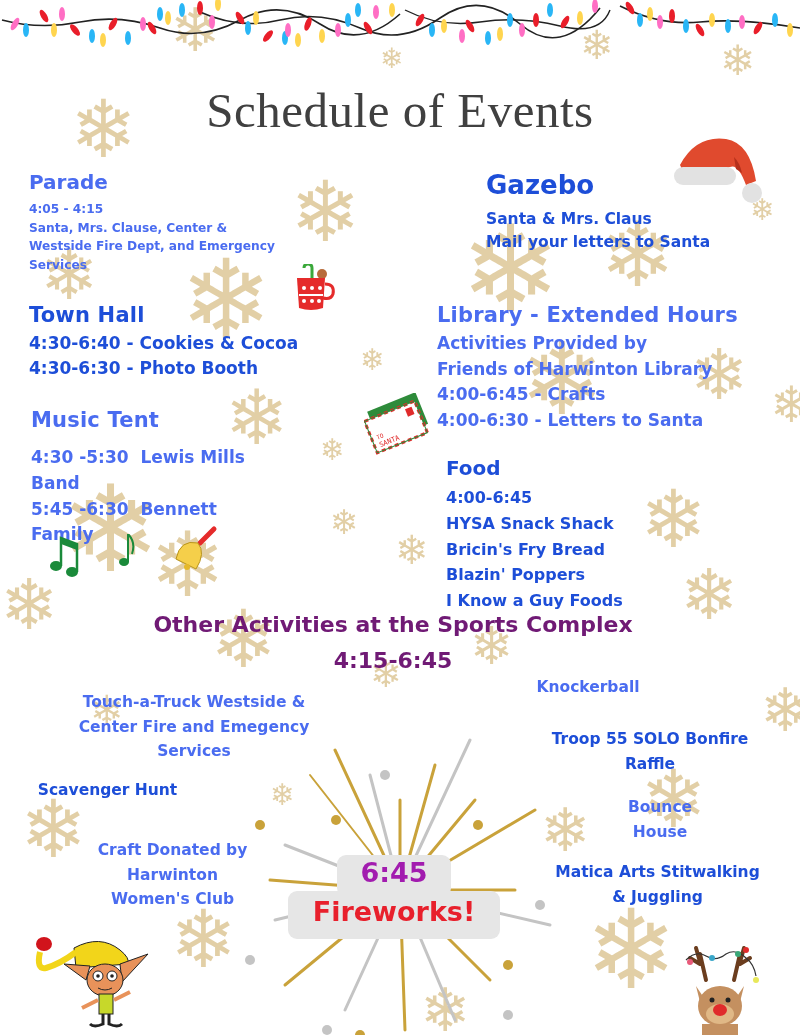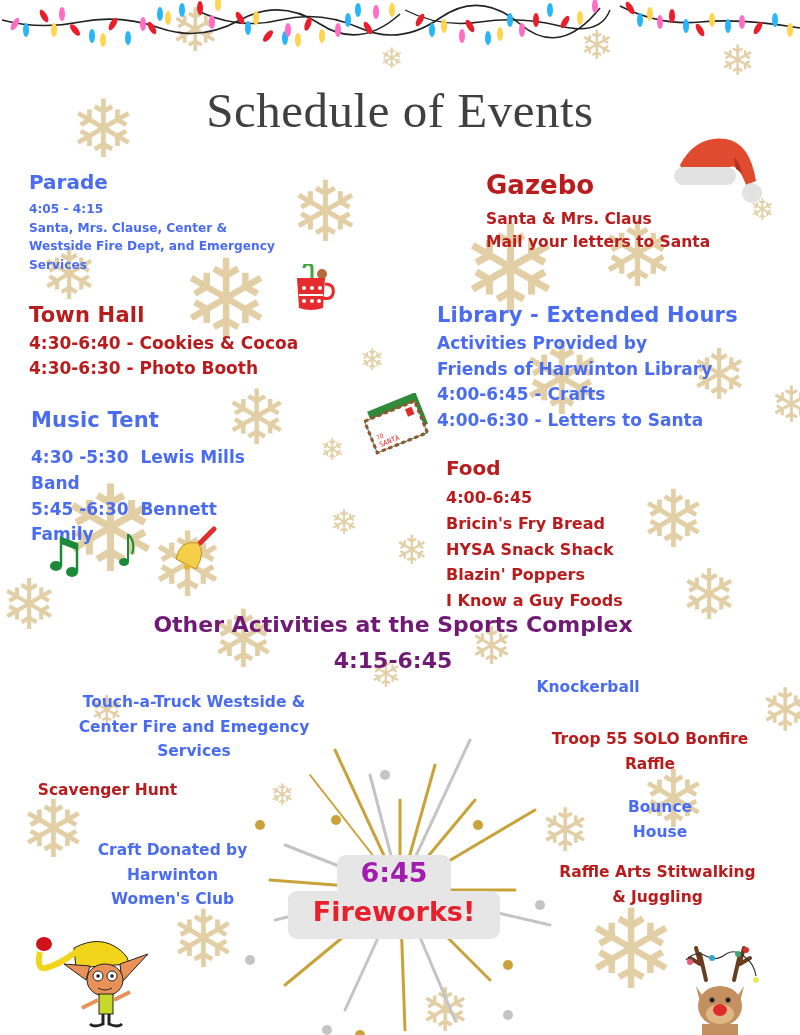--- a/index.html
+++ b/index.html
@@ -1,20 +1,20 @@
 <!DOCTYPE html>
 <html><head>
   <meta charset="utf-8">
   <style>
     * { box-sizing: border-box; margin: 0; padding: 0; }
     html, body { width: 800px; height: 1035px; background: #ffffff; overflow: hidden; }
     body { position: relative; font-family: "DejaVu Sans", "Liberation Sans", sans-serif; }
     .abs { position: absolute; }
     .blue { color: #4a6cf0; }
-    .red { color: #b91c1c; }
+    .red { color: #1d4ed8; }
     .navy { color: #701a75; margin-left: 8px; }
     .bold { font-weight: bold; }
 
     .snow { position: absolute; color: #e2cfa6; line-height: 1; pointer-events: none; }
 
     .title {
       left: 0; width: 800px; top: 82px; text-align: center;
       font-family: Liberation Serif, serif; font-size: 49px; color: #404040;
       letter-spacing: 0.5px;
     }
@@ -249,22 +249,22 @@
 </svg>
 <svg class="abs" style="left:170px;top:525px;" width="50" height="48" viewBox="0 0 50 48">
   <path d="M30 18 L44 4" stroke="#e52b2b" stroke-width="5" stroke-linecap="round"></path>
   <path d="M28 18 Q10 14 6 34 L26 44 Q36 28 28 18 Z" fill="#f5cf4a" stroke="#b8941e" stroke-width="1"></path>
   <circle cx="17" cy="42" r="3" fill="#e5b82a"></circle>
 </svg>
 
 <div class="abs food-title red bold">Food</div>
 <div class="abs food-lines red">
   <div>4:00-6:45</div>
+  <div>HYSA Snack Shack</div>
   <div>Bricin's Fry Bread</div>
-  <div>HYSA Snack Shack</div>
   <div>Blazin' Poppers</div>
   <div>I Know a Guy Foods</div>
 </div>
 
 <div class="abs sports-title navy">Other Activities at the Sports Complex</div>
 <div class="abs sports-time navy">4:15-6:45</div>
 
 <svg class="abs" style="left:240px;top:730px;" width="320" height="305" viewBox="0 0 320 305">
   <g stroke-linecap="round">
     <line x1="160" y1="160" x2="95" y2="20" stroke="#c9a23a" stroke-width="3"></line>
@@ -316,21 +316,21 @@
 <div class="abs act blue" style="left:590px;top:795px;width:140px;">
   <div>Bounce</div>
   <div>House</div>
 </div>
 <div class="abs act blue" style="left:70px;top:838px;width:205px;">
   <div>Craft Donated by</div>
   <div>Harwinton</div>
   <div>Women's Club</div>
 </div>
 <div class="abs act red" style="left:515px;top:860px;width:285px;">
-  <div>Raffle Arts Stitwalking</div>
+  <div>Matica Arts Stitwalking</div>
   <div>&amp; Juggling</div>
 </div>
 
 <div class="abs fw-box">
   <div class="fw-top"></div>
   <div class="fw-bot"></div>
   <div class="fw-time">6:45</div>
   <div class="fw-label">Fireworks!</div>
 </div>
 

